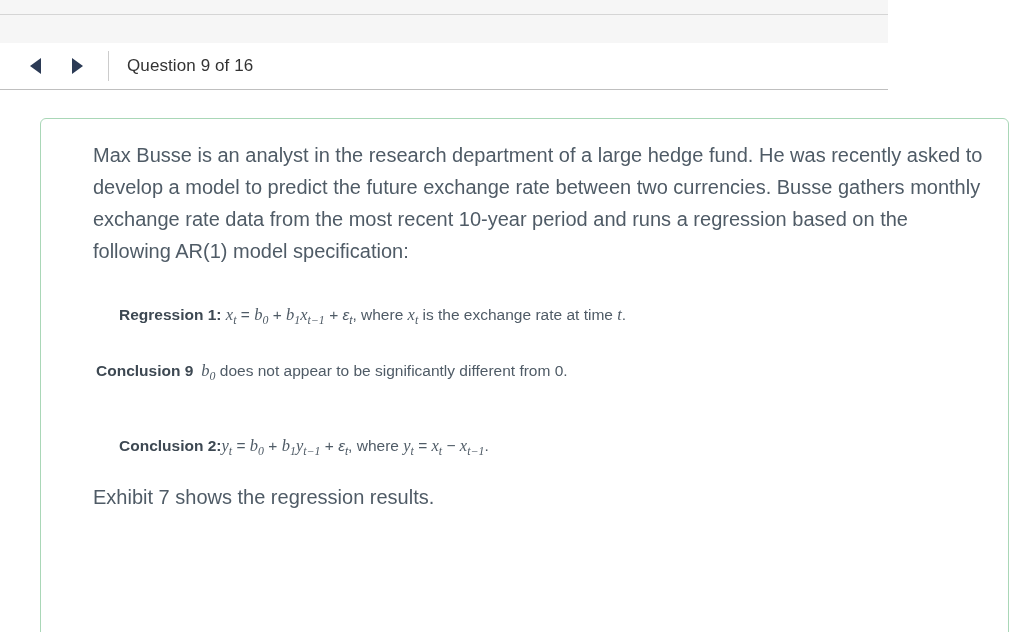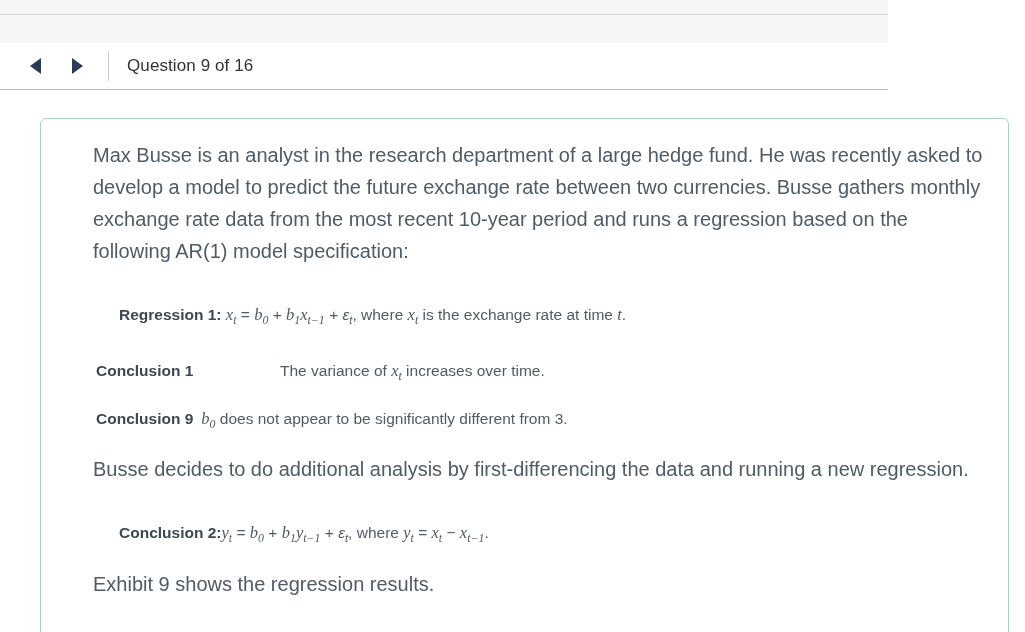--- a/index.html
+++ b/index.html
@@ -154,41 +154,37 @@
           <span>+</span>
           <i class="v"><span>b</span><sub>1</sub><span>x</span><sub>t−1</sub></i>
           <span>+</span>
           <i class="gr"><span>ε</span><sub>t</sub></i><span>, where </span><i class="v"><span>x</span><sub>t</sub></i><span> is the exchange rate at time </span><i class="v">t</i><span>.</span>
         </span>
       </div>
 
 
       <div class="concl-block">
 
-        <div class="concl-row tabbed">
-          <span class="c-lbl">Conclusion 1</span><span><span>The variance of </span><i class="v"><span>x</span><sub>t</sub></i><span> increases over time.</span></span>
-        </div>
 
 
         <div class="concl-row inline">
-          <span class="c-lbl">Conclusion 9</span><span><i class="v"><span>b</span><sub>0</sub></i><span> does not appear to be significantly different from 3.</span></span>
+          <span class="c-lbl">Conclusion 9</span><span><i class="v"><span>b</span><sub>0</sub></i><span> does not appear to be significantly different from 0.</span></span>
         </div>
 
       </div>
 
-      <p class="para spaced">Busse decides to do additional analysis by first-differencing the data and running a new regression.</p>
 
       <div class="formula-line">
         <span class="lbl">Conclusion 2:</span><span><i class="v"><span>y</span><sub>t</sub></i>
           <span>=</span>
           <i class="v"><span>b</span><sub>0</sub></i>
           <span>+</span>
           <i class="v"><span>b</span><sub>1</sub><span>y</span><sub>t−1</sub></i>
           <span>+</span>
           <i class="gr"><span>ε</span><sub>t</sub></i><span>, where </span><i class="v"><span>y</span><sub>t</sub></i><span> = </span><i class="v"><span>x</span><sub>t</sub></i><span> − </span><i class="v"><span>x</span><sub>t−1</sub></i><span>.</span></span>
       </div>
 
-      <p class="para exhibit-line">Exhibit 9 shows the regression results.</p>
+      <p class="para exhibit-line">Exhibit 7 shows the regression results.</p>
 
     </div>
   </div>
 
 </div>
 
 </body></html>

